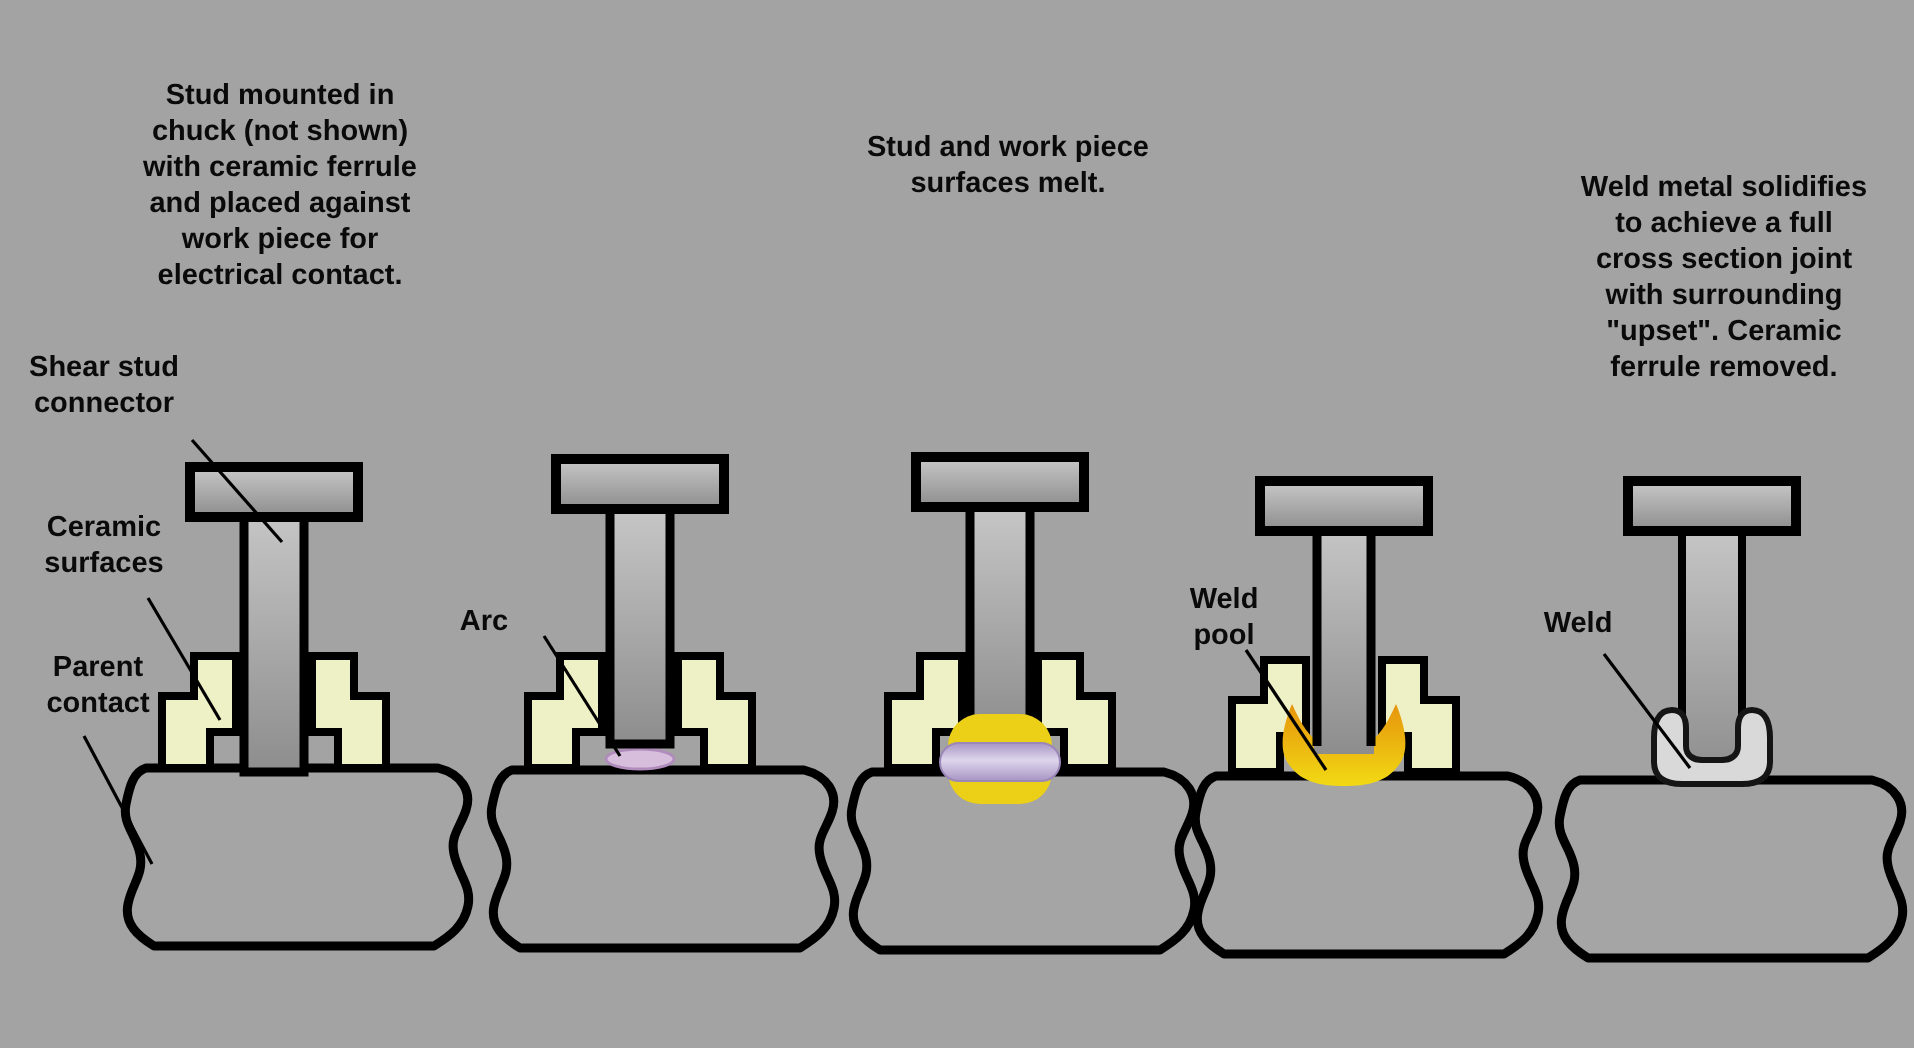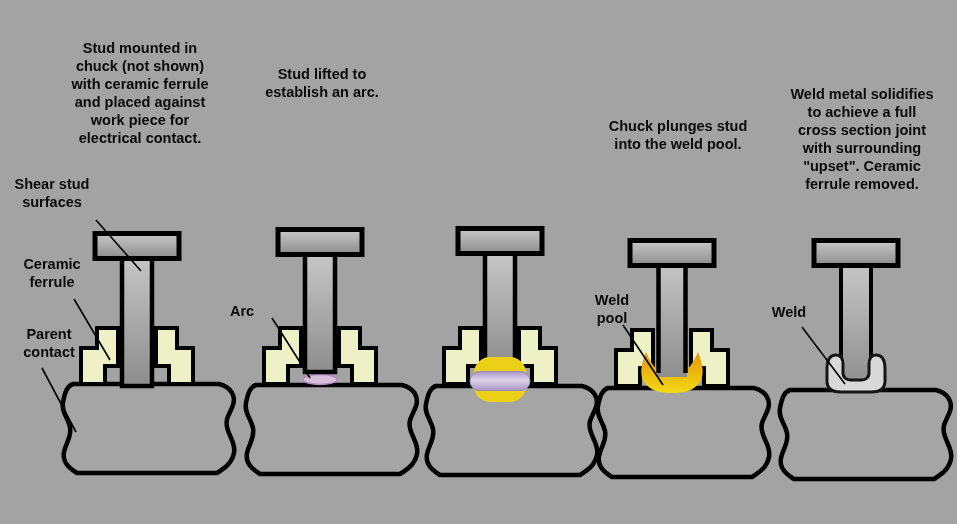--- a/index.html
+++ b/index.html
@@ -111,35 +111,33 @@
       <line class="leader" x1="802" y1="327" x2="845" y2="384"></line>
     </g>
   </svg>
 
   <div class="cap" style="left:140px;top:40px;width:210px">Stud mounted in
 chuck (not shown)
 with ceramic ferrule
 and placed against
 work piece for
 electrical contact.</div>
-  <div class="cap" style="left:322px;top:66px;width:200px">Stud lifted to
-establish an arc.</div>
-  <div class="cap" style="left:678px;top:118px;width:210px">Chuck plunges stud
-into the weld pool.</div>
+  <div class="cap" style="left:504px;top:66px;width:210px">Stud and work piece
+surfaces melt.</div>
   <div class="cap" style="left:862px;top:86px;width:200px">Weld metal solidifies
 to achieve a full
 cross section joint
 with surrounding
 "upset". Ceramic
 ferrule removed.</div>
 
   <div class="lbl" style="left:52px;top:176px">Shear stud
+connector</div>
+  <div class="lbl" style="left:52px;top:256px">Ceramic
 surfaces</div>
-  <div class="lbl" style="left:52px;top:256px">Ceramic
-ferrule</div>
   <div class="lbl" style="left:49px;top:326px">Parent
 contact</div>
   <div class="lbl" style="left:242px;top:303px">Arc</div>
   <div class="lbl" style="left:612px;top:292px">Weld
 pool</div>
   <div class="lbl" style="left:789px;top:304px">Weld</div>
 
 </div>
 
 </body></html>

